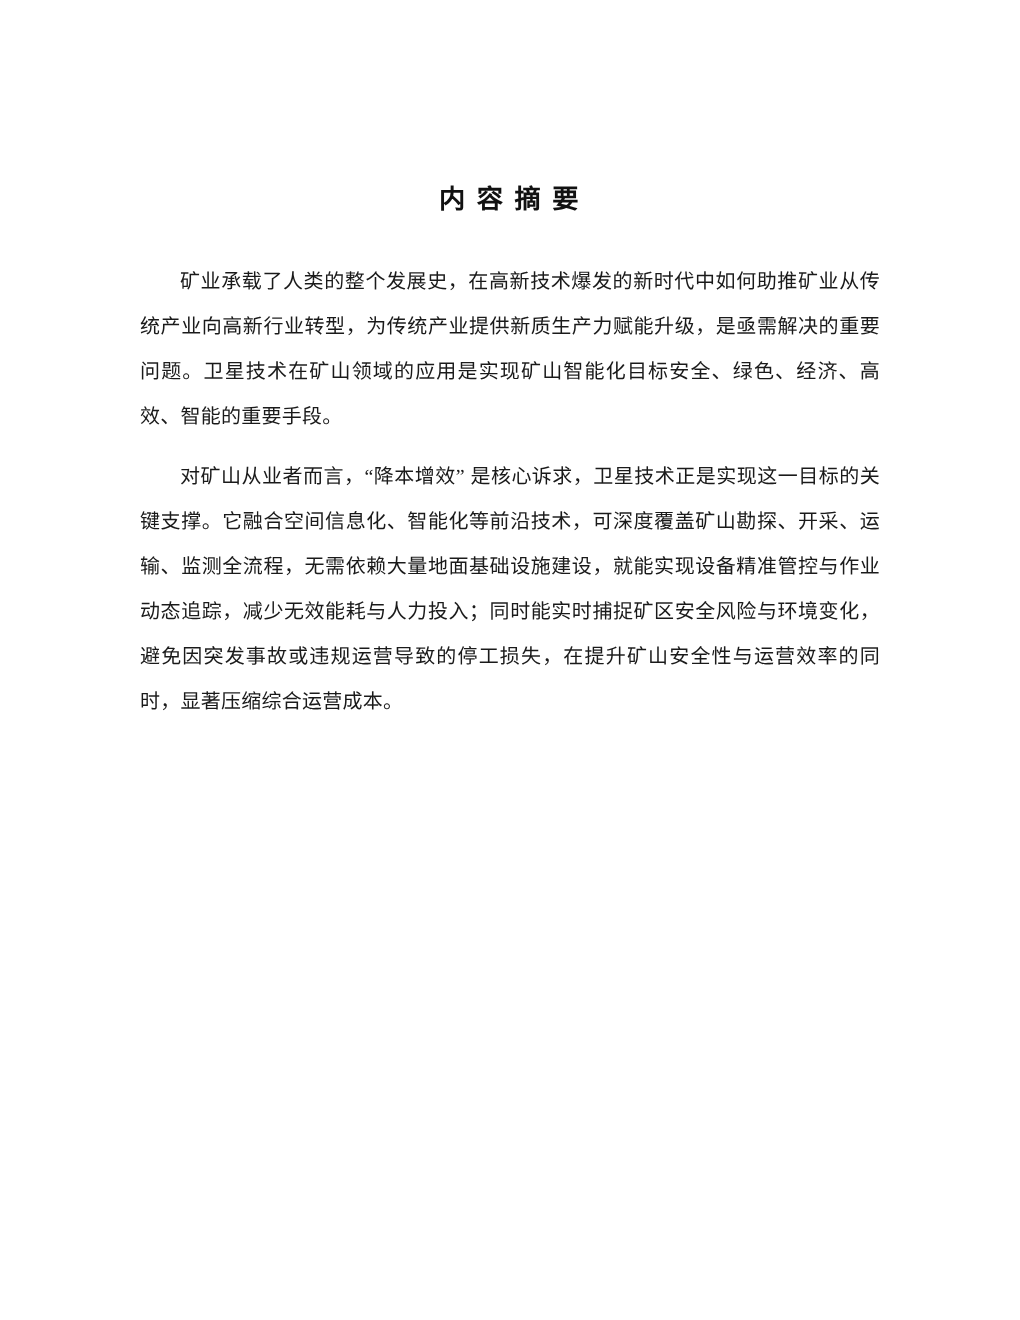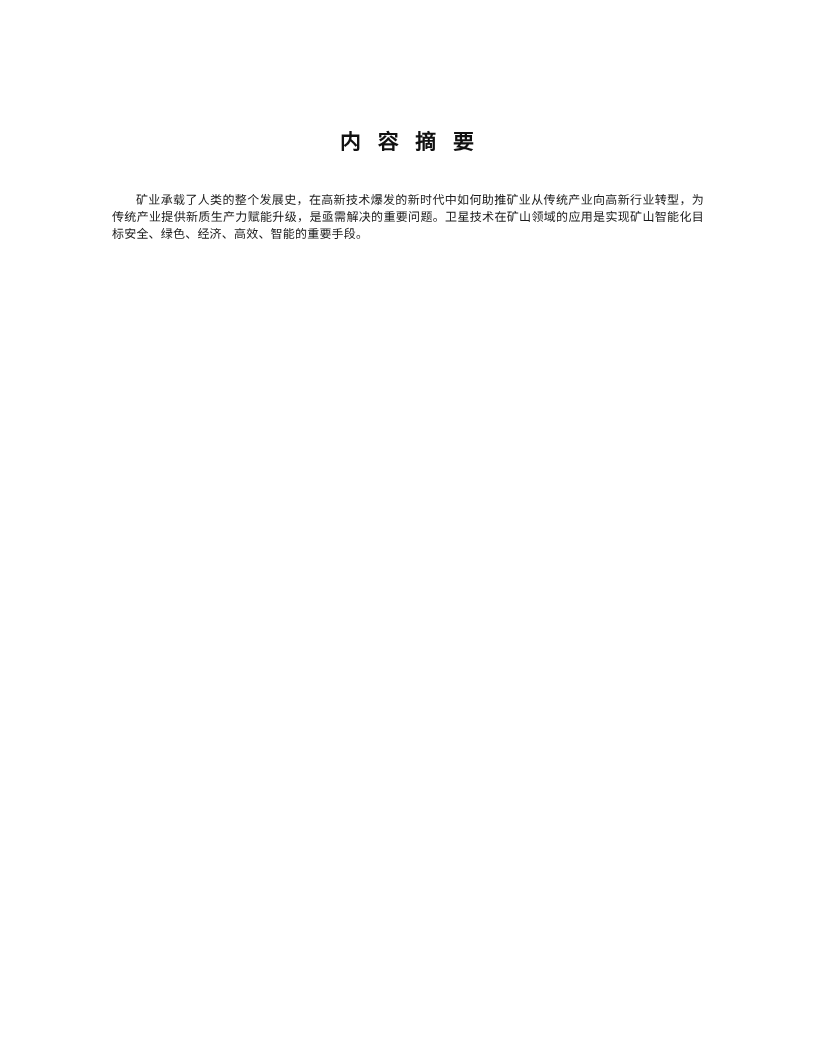--- a/index.html
+++ b/index.html
@@ -4,52 +4,53 @@
 <style>
   html, body {
     margin: 0;
     padding: 0;
     background: #ffffff;
   }
   .page {
     position: relative;
     width: 816px;
     height: 900px;
-    margin: 1px auto;
+    margin: 16px auto;
     background: #ffffff;
     box-sizing: border-box;
     padding: 0 112px;
     overflow: hidden;
-    font-family: Liberation Mono, monospace;
+    font-family: Liberation Serif, serif;
     color: #1a1a1a;
   }
   .doc-title {
     margin: 129px 0 0 0;
     padding: 0;
     text-align: center;
     font-size: 21px;
     line-height: 28px;
     font-weight: bold;
     letter-spacing: 2px;
     color: #111111;
   }
   .doc-body {
     margin-top: 35px;
   }
   .doc-body p {
     margin: 0 0 12px 0;
-    font-size: 12px;
-    line-height: 17px;
+    font-size: 16px;
+    line-height: 36px;
     text-align: justify;
     text-indent: 2em;
     letter-spacing: 0.2px;
     word-break: break-all;
   }
 </style>
 </head>
 <body>
 
 <div class="page">
   <h1 class="doc-title">内 容 摘 要</h1>
   <div class="doc-body">
     <p>矿业承载了人类的整个发展史，在高新技术爆发的新时代中如何助推矿业从传统产业向高新行业转型，为传统产业提供新质生产力赋能升级，是亟需解决的重要问题。卫星技术在矿山领域的应用是实现矿山智能化目标安全、绿色、经济、高效、智能的重要手段。</p>
+    <p>对矿山从业者而言，“降本增效” 是核心诉求，卫星技术正是实现这一目标的关键支撑。它融合空间信息化、智能化等前沿技术，可深度覆盖矿山勘探、开采、运输、监测全流程，无需依赖大量地面基础设施建设，就能实现设备精准管控与作业动态追踪，减少无效能耗与人力投入；同时能实时捕捉矿区安全风险与环境变化，避免因突发事故或违规运营导致的停工损失，在提升矿山安全性与运营效率的同时，显著压缩综合运营成本。</p>
   </div>
 </div>
 
 </body></html>

